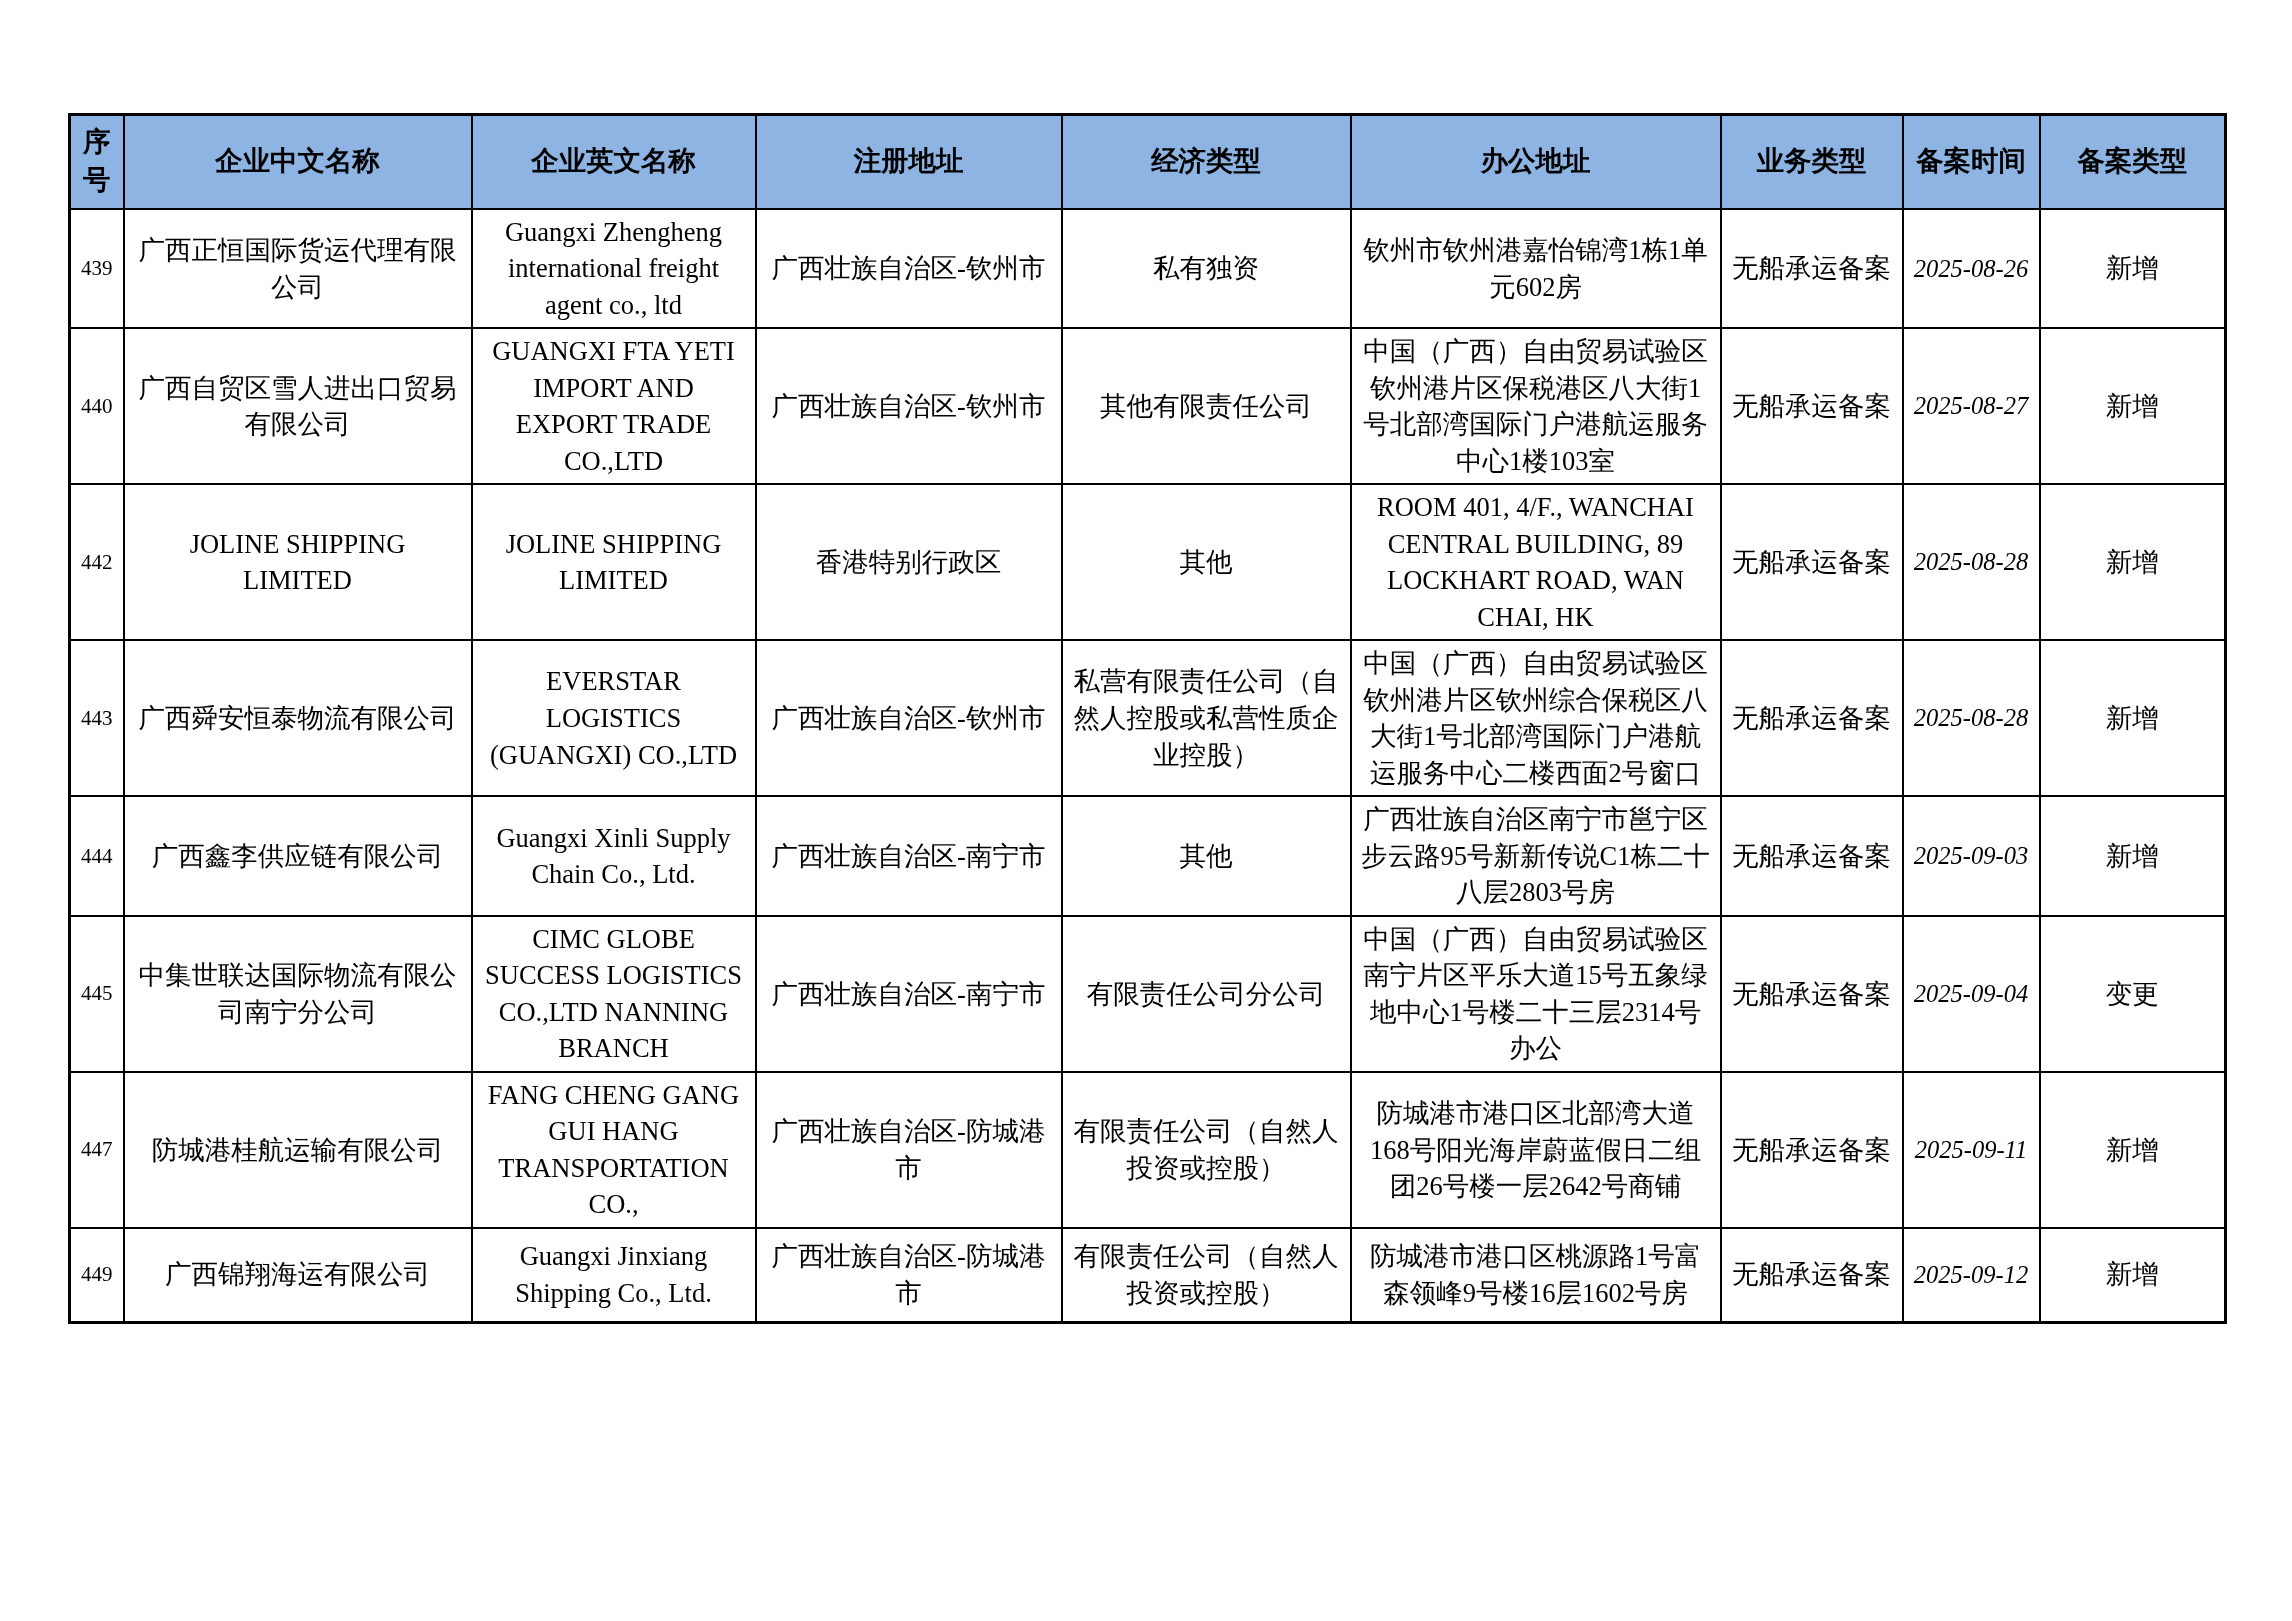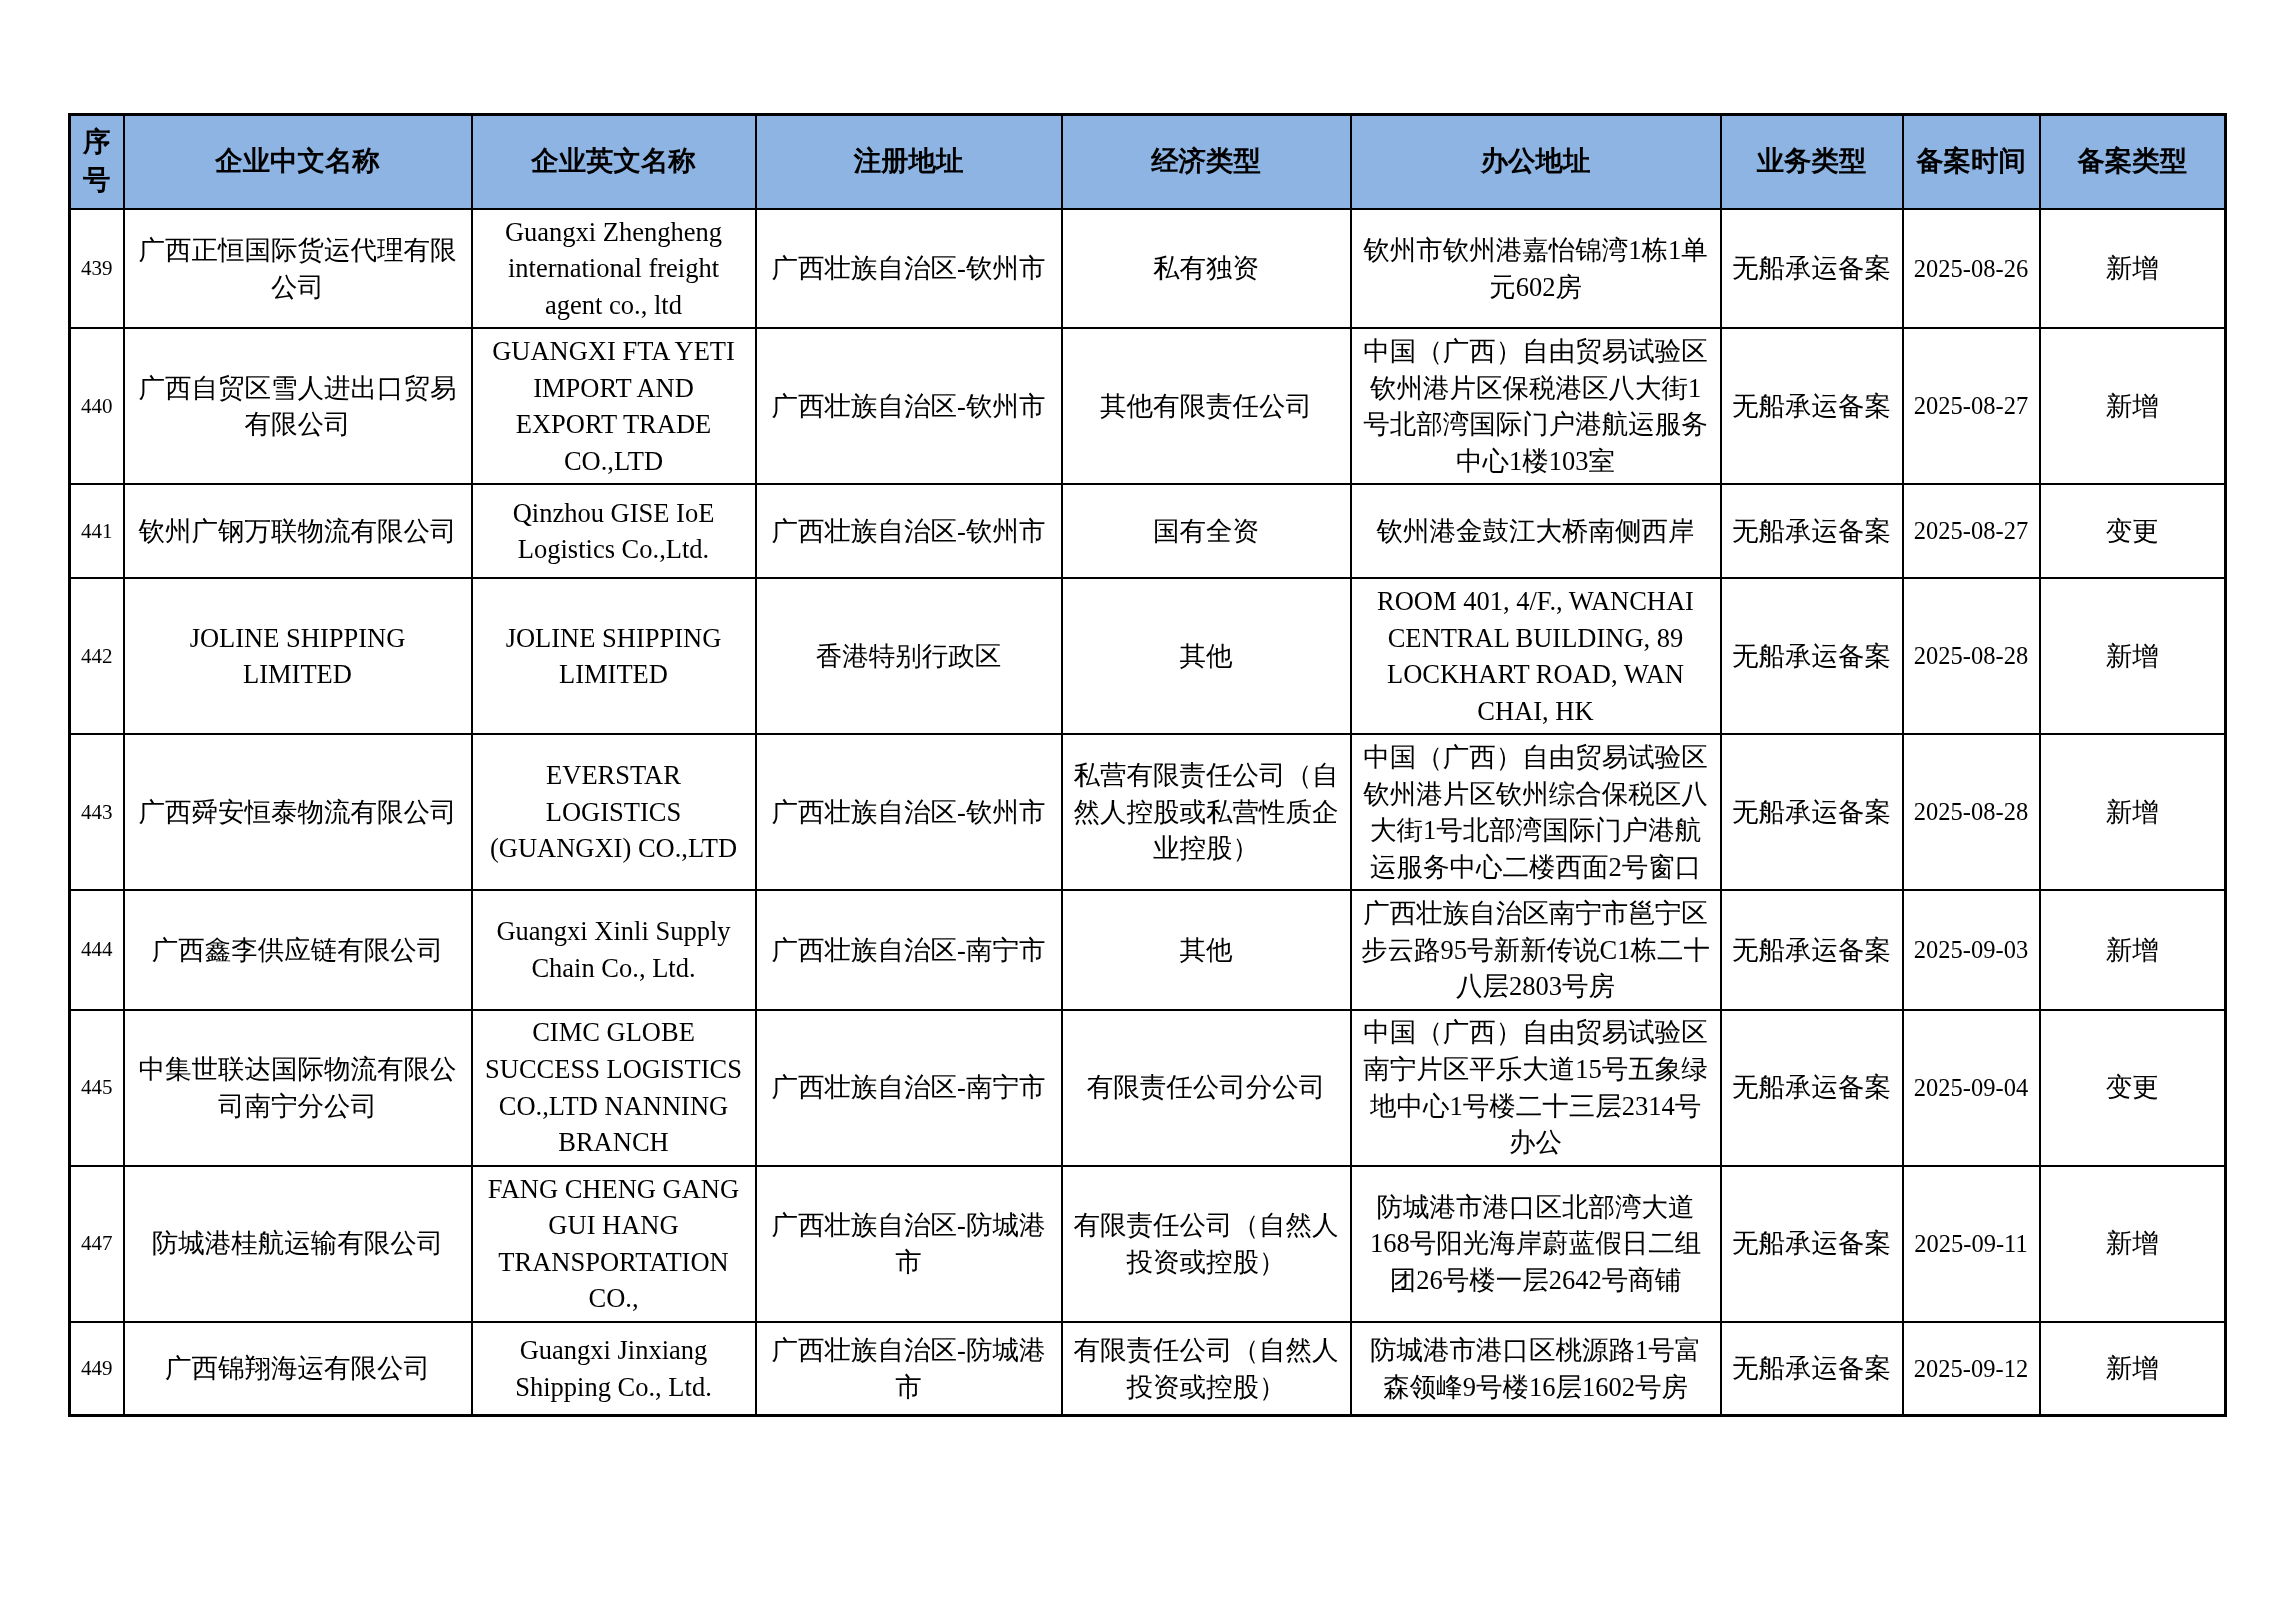--- a/index.html
+++ b/index.html
@@ -39,21 +39,21 @@
     background: var(--header-bg, #8DB4E2);
     font-weight: bold;
     font-size: 27.4px;
     height: 84px;
   }
   td {
     font-size: 26.5px;
     height: 84px;
   }
   td.col-seq { font-size: 21px; }
-  td.col-filing-date { font-size: 24.5px; white-space: nowrap; }
+  td.col-filing-date { font-size: 24.5px; white-space: nowrap; font-style: italic; }
   td.col-en-name { word-break: break-word; margin-left: 7px; }
 </style>
 </head>
 <body>
 
 <div class="table-wrap">
   <table class="filing-table">
     <colgroup>
       <col style="width:54px">
       <col style="width:348px">
@@ -93,31 +93,20 @@
         <tr>
           <td class="col-seq">440</td>
           <td class="col-cn-name">广西自贸区雪人进出口贸易有限公司</td>
           <td class="col-en-name">GUANGXI FTA YETI IMPORT AND EXPORT TRADE CO.,LTD</td>
           <td class="col-reg-address">广西壮族自治区-钦州市</td>
           <td class="col-economic-type">其他有限责任公司</td>
           <td class="col-office-address">中国（广西）自由贸易试验区钦州港片区保税港区八大街1号北部湾国际门户港航运服务中心1楼103室</td>
           <td class="col-business-type">无船承运备案</td>
           <td class="col-filing-date">2025-08-27</td>
           <td class="col-filing-type">新增</td>
-        </tr>
-        <tr>
-          <td class="col-seq">441</td>
-          <td class="col-cn-name">钦州广钢万联物流有限公司</td>
-          <td class="col-en-name">Qinzhou GISE IoE Logistics Co.,Ltd.</td>
-          <td class="col-reg-address">广西壮族自治区-钦州市</td>
-          <td class="col-economic-type">国有全资</td>
-          <td class="col-office-address">钦州港金鼓江大桥南侧西岸</td>
-          <td class="col-business-type">无船承运备案</td>
-          <td class="col-filing-date">2025-08-27</td>
-          <td class="col-filing-type">变更</td>
         </tr>
         <tr>
           <td class="col-seq">442</td>
           <td class="col-cn-name">JOLINE SHIPPING LIMITED</td>
           <td class="col-en-name">JOLINE SHIPPING LIMITED</td>
           <td class="col-reg-address">香港特别行政区</td>
           <td class="col-economic-type">其他</td>
           <td class="col-office-address">ROOM 401, 4/F., WANCHAI CENTRAL BUILDING, 89 LOCKHART ROAD, WAN CHAI, HK</td>
           <td class="col-business-type">无船承运备案</td>
           <td class="col-filing-date">2025-08-28</td>

